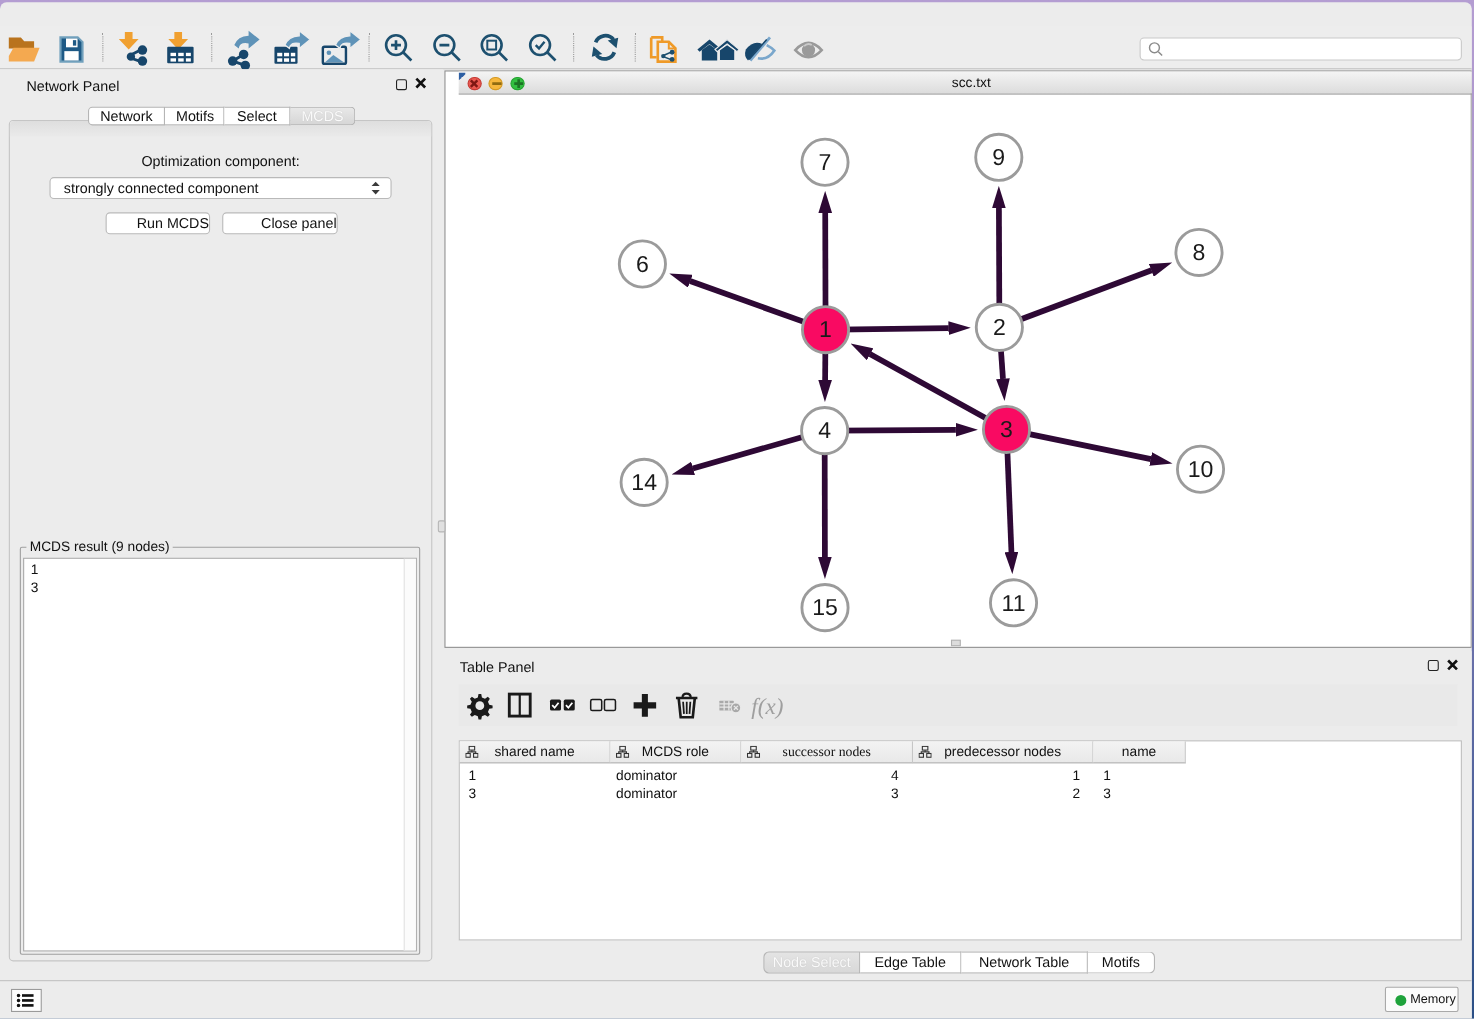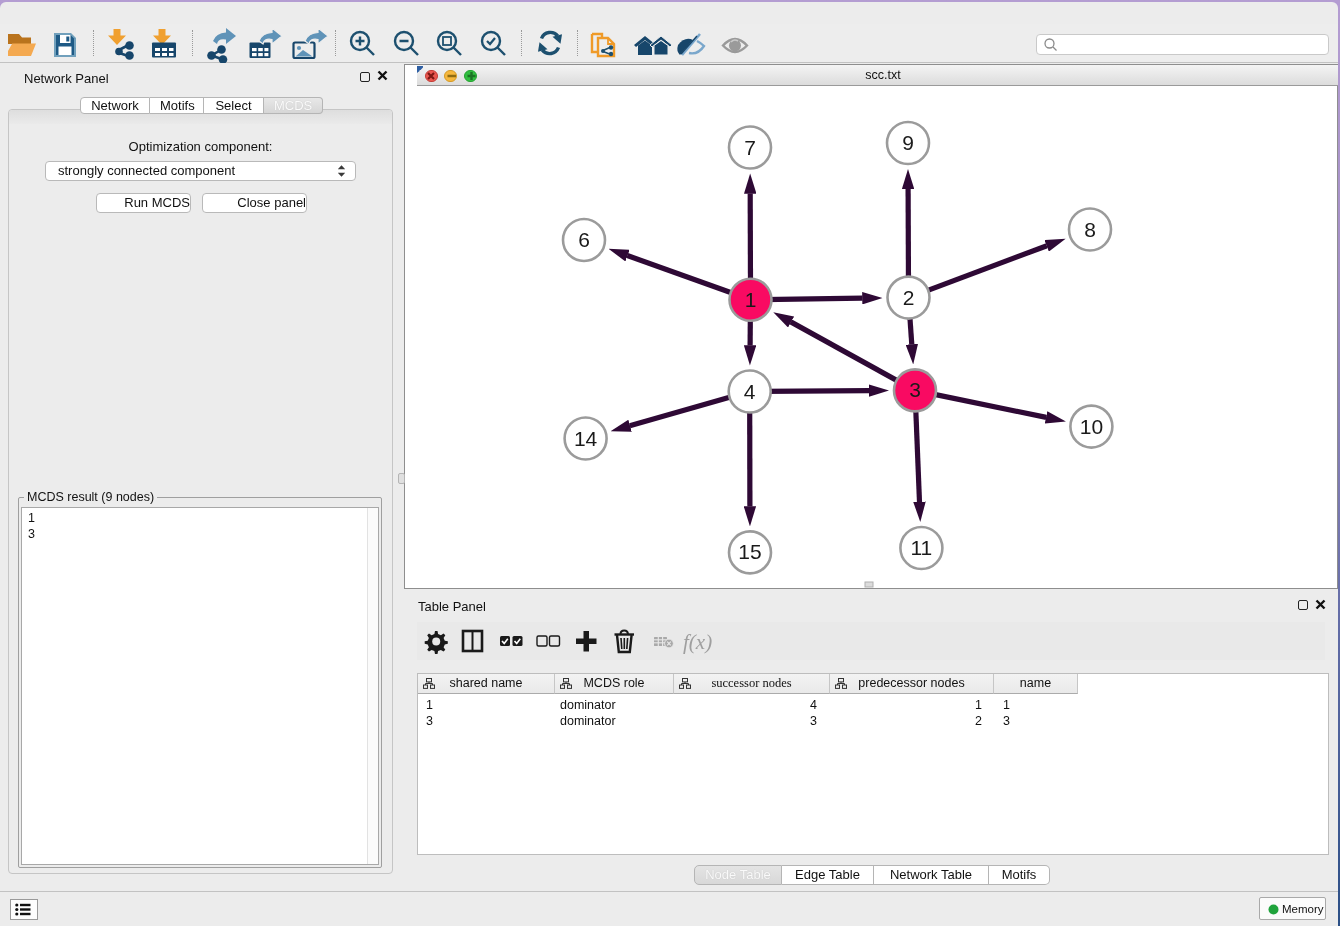--- a/index.html
+++ b/index.html
@@ -408,21 +408,21 @@
       <div class="td" style="left:385px; top:23px; width:14px; text-align:right;">4</div>
       <div class="td" style="left:550px; top:23px; width:14px; text-align:right;">1</div>
       <div class="td" style="left:585px; top:23px;">1</div>
       <div class="td" style="left:8px; top:39px;">3</div>
       <div class="td" style="left:142px; top:39px;">dominator</div>
       <div class="td" style="left:385px; top:39px; width:14px; text-align:right;">3</div>
       <div class="td" style="left:550px; top:39px; width:14px; text-align:right;">2</div>
       <div class="td" style="left:585px; top:39px;">3</div>
     </div>
     <div id="btabs">
-      <div class="btab first sel" style="width:88px">Node Table</div>
+      <div class="btab first sel" style="width:88px">Node Select</div>
       <div class="btab" style="width:92px">Edge Table</div>
       <div class="btab" style="width:115px">Network Table</div>
       <div class="btab last" style="width:61px">Motifs</div>
     </div>
   </div>
 
   <div id="statusbar">
     <div id="listbtn">
       <svg width="16" height="13" viewBox="0 0 16 13" style="position:absolute;left:4px;top:3px">
         <circle cx="1.8" cy="2" r="1.6" fill="#111"></circle>

